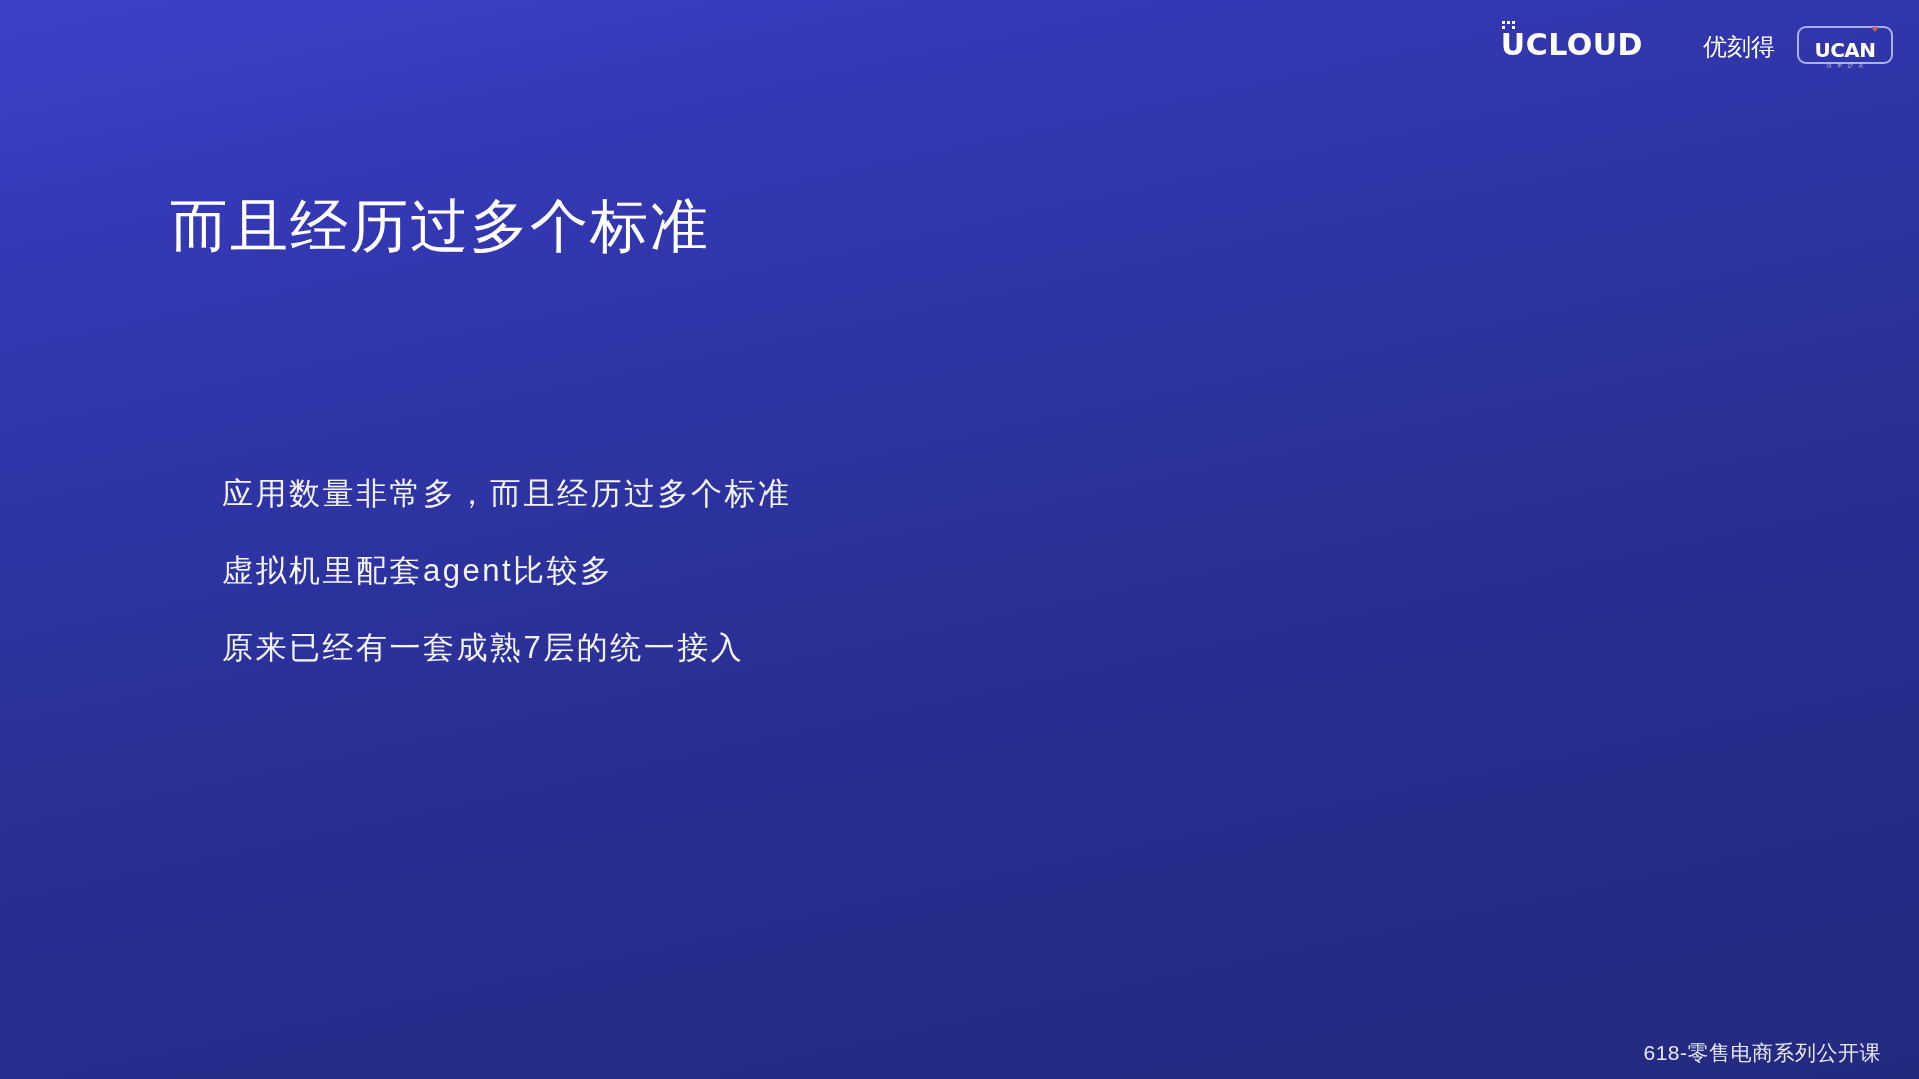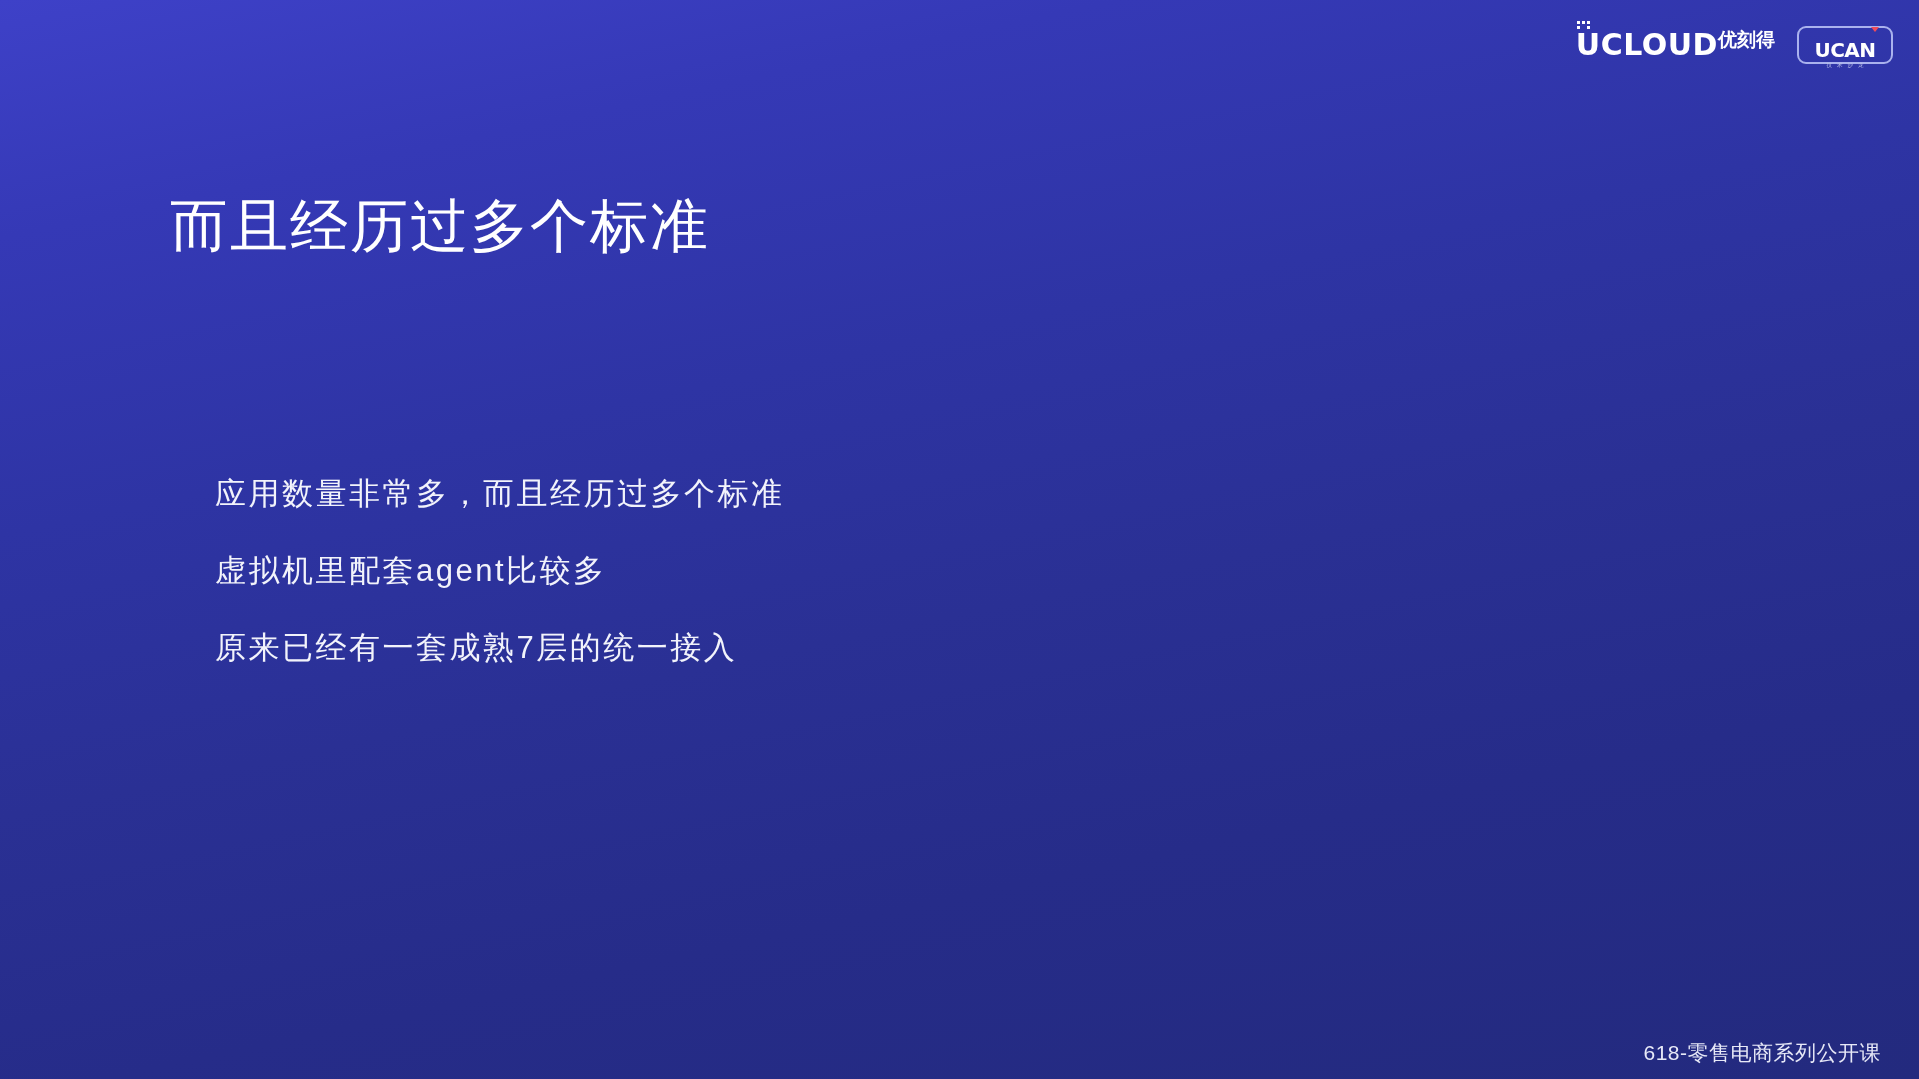--- a/index.html
+++ b/index.html
@@ -32,38 +32,40 @@
     top: 22px;
     right: 26px;
     display: flex;
     align-items: center;
     gap: 22px;
     height: 46px;
   }
 
   .ucloud-lockup {
     display: flex;
-    gap: 0;
+    align-items: flex-end;
+    gap: 23px;
     position: relative;
   }
   .ucloud-word {
     color: #ffffff;
     font-size: 30px;
     font-weight: bold;
     letter-spacing: 0.5px;
     line-height: 1;
     font-family: "DejaVu Sans", sans-serif;
   }
   .ucloud-cn {
     color: #ffffff;
-    font-size: 19px;
-    font-weight: bold;
+    font-size: 24px;
+    font-weight: normal;
     line-height: 1;
     letter-spacing: 0px;
     padding-bottom: 1px;
+    margin-left: 37px;
   }
   .ucloud-dots {
     position: absolute;
     left: 1px;
     top: -9px;
     width: 15px;
     height: 9px;
   }
   .ucloud-dots i {
     position: absolute;
@@ -128,21 +130,21 @@
     font-size: 58px;
     font-weight: 300;
     letter-spacing: 2px;
     line-height: 1.2;
     white-space: nowrap;
   }
 
   
   #body-list {
     position: absolute;
-    left: 215px;
+    left: 222px;
     top: 455px;
     display: flex;
     flex-direction: column;
   }
   .body-line {
     color: #f2f3fb;
     font-size: 31px;
     font-weight: 300;
     letter-spacing: 2.5px;
     line-height: 77px;

